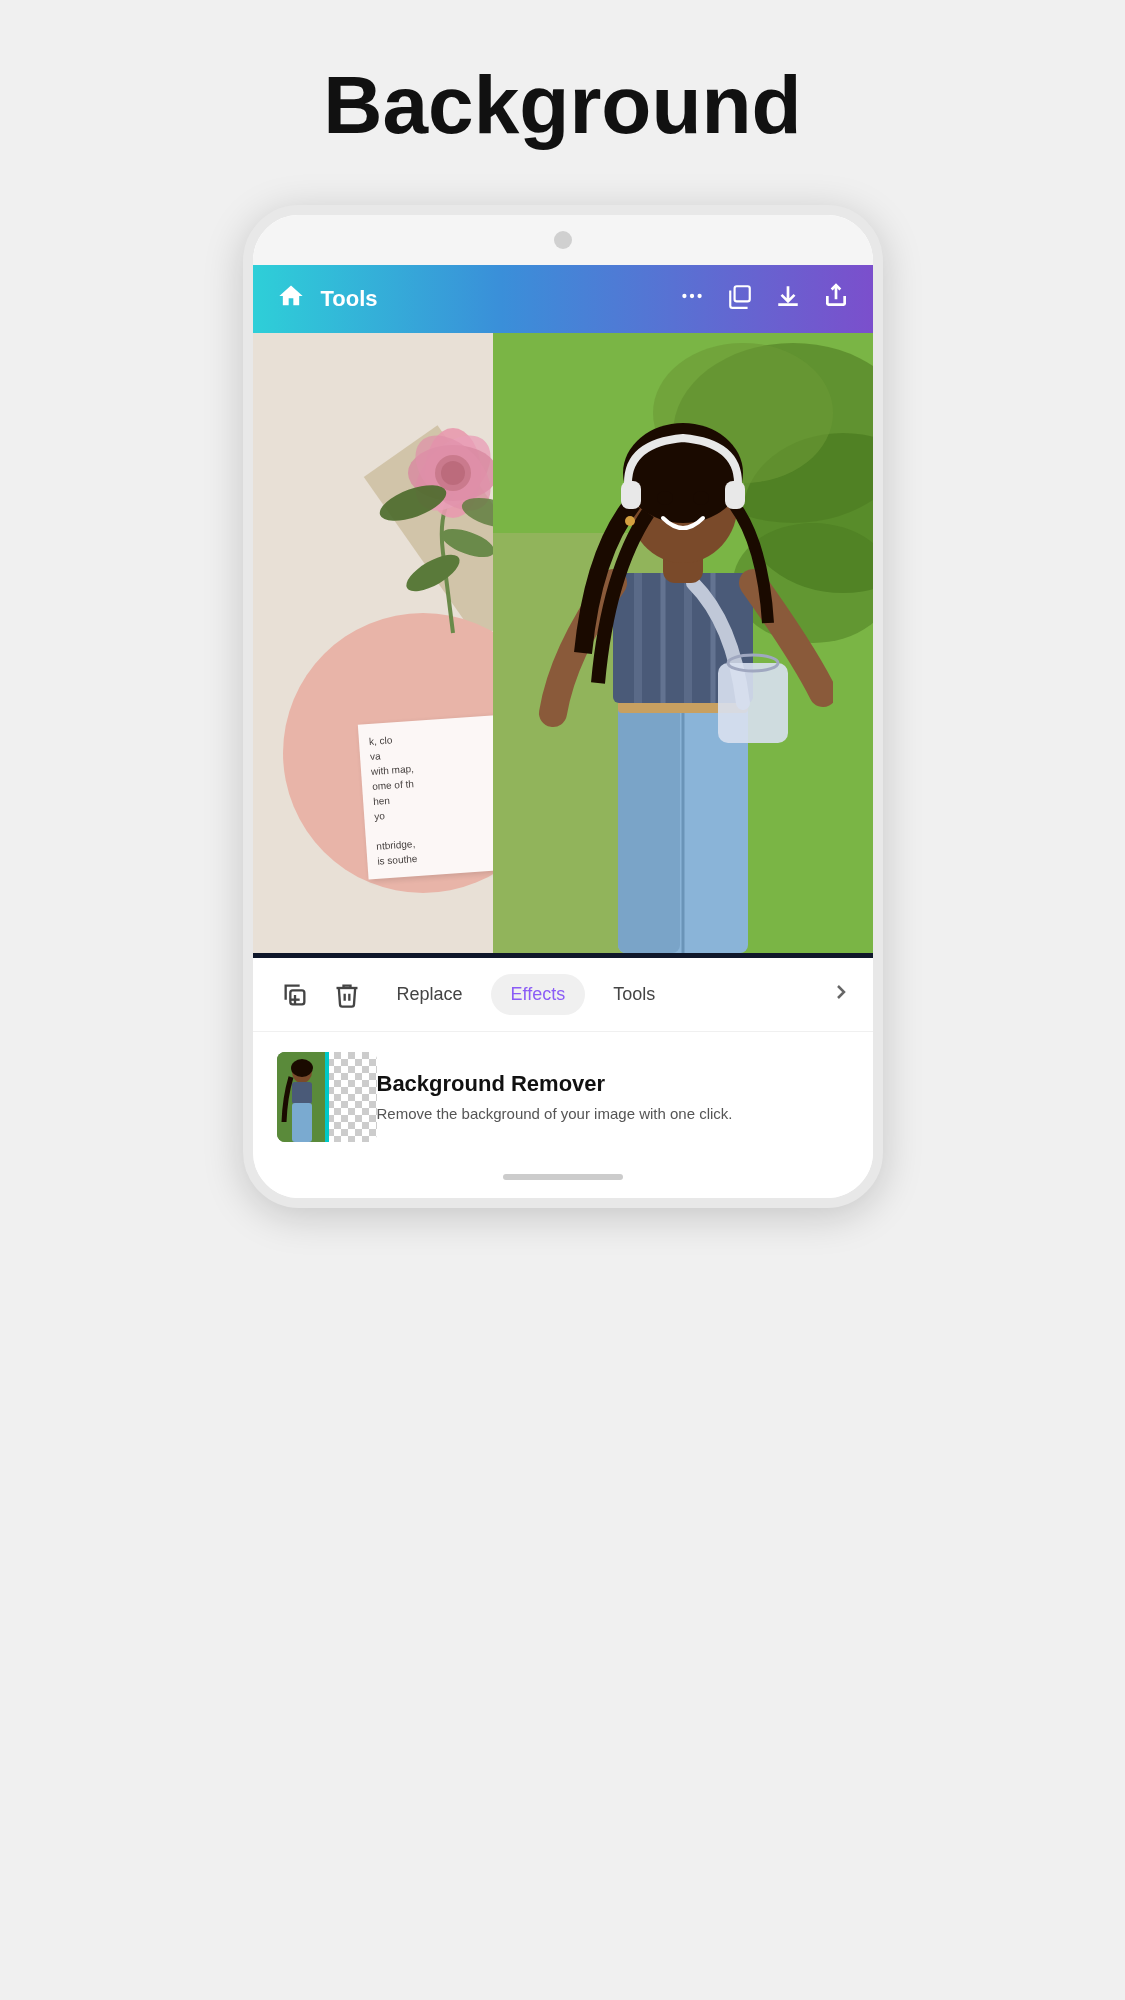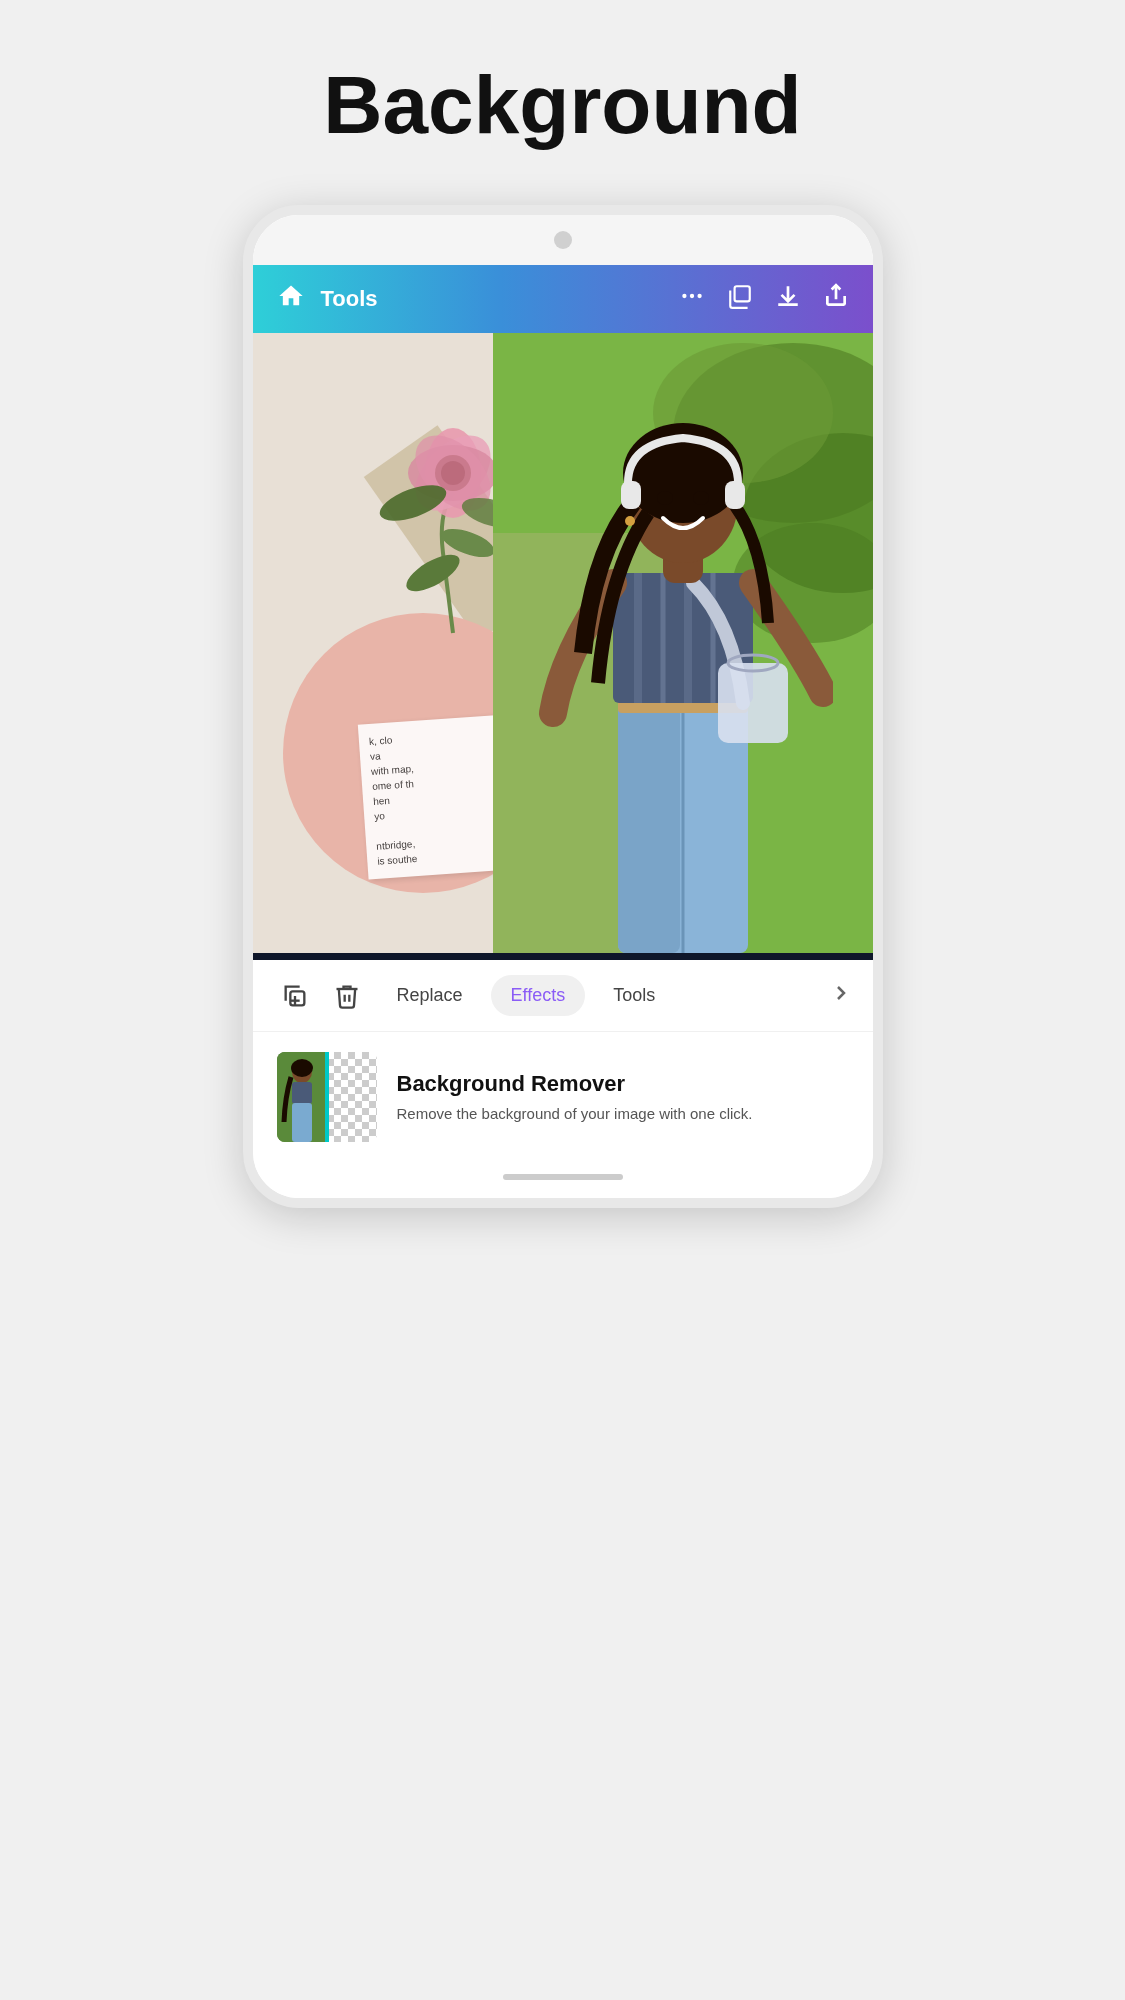--- a/index.html
+++ b/index.html
@@ -149,21 +149,21 @@
       top: 0;
       width: 380px;
       height: 100%;
       background: linear-gradient(180deg, #5a8a3a 0%, #6fa040 30%, #7ab545 60%, #4a7a2a 100%);
       overflow: hidden;
     }
 
     
     .bottom-toolbar {
       background: #fff;
-      border-top: 7px solid #0f172a;
+      border-top: 5px solid #0f172a;
       height: 78px;
       display: flex;
       align-items: center;
       padding: 0 20px;
       gap: 8px;
     }
 
     .toolbar-icon-btn {
       width: 44px;
       height: 44px;
@@ -198,21 +198,20 @@
       font-size: 22px;
       color: #666;
     }
 
     
     .bg-remover-card {
       background: #fff;
       padding: 20px 24px;
       display: flex;
       align-items: center;
-      gap: 20px;
       border-top: 1px solid #f0f0f0;
     }
 
     .bg-remover-thumbnail {
       width: 100px;
       height: 90px;
       border-radius: 8px;
       overflow: hidden;
       flex-shrink: 0;
       position: relative;

